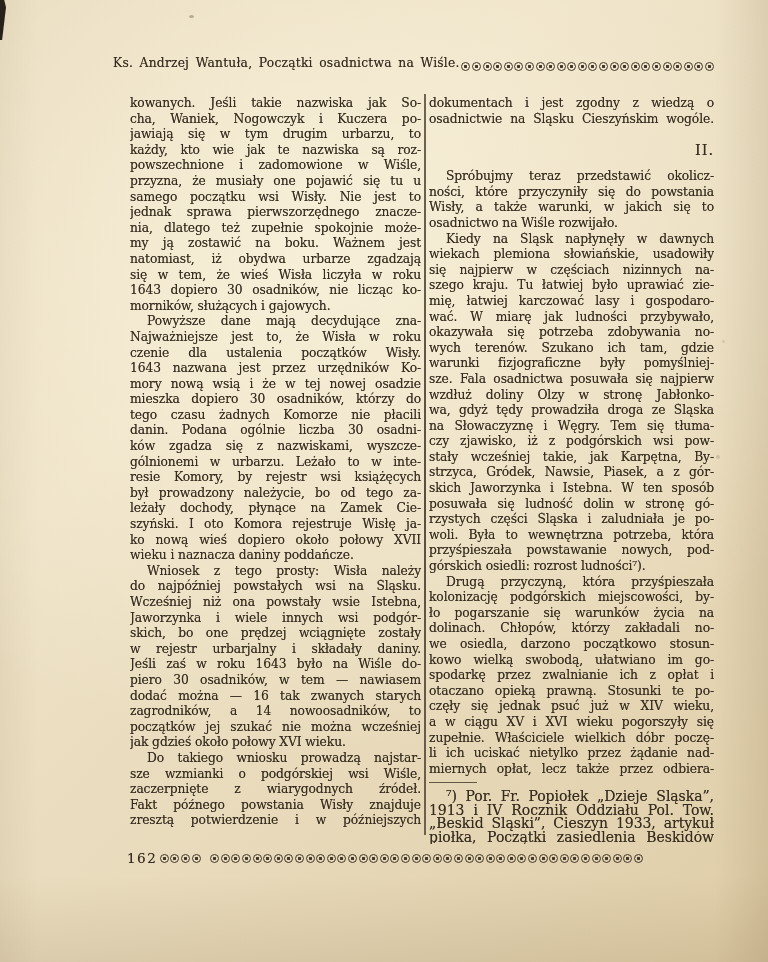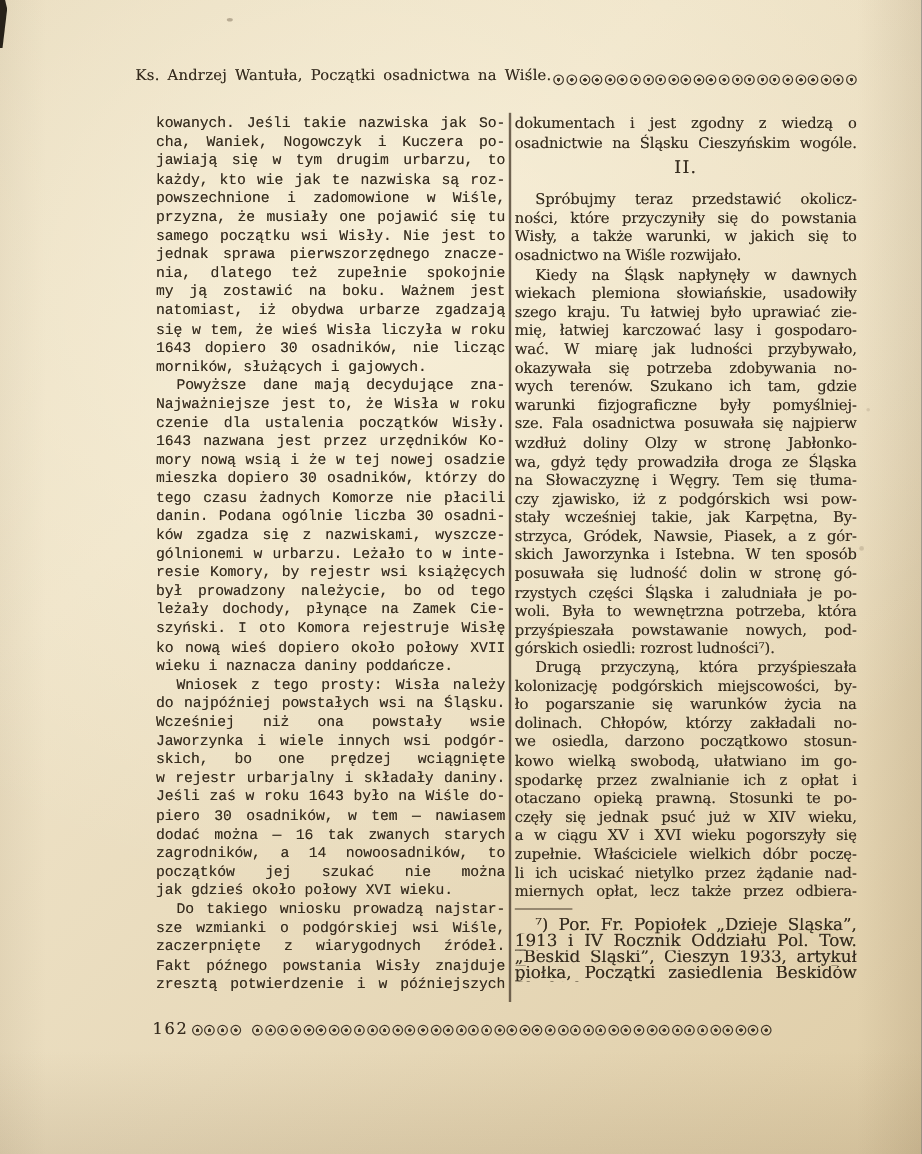--- a/index.html
+++ b/index.html
@@ -52,37 +52,37 @@
   }
   .chain-gap{display:inline-block;width:8px;flex:none;}
 
   .divider{
     position:absolute;left:424px;top:94px;width:1.5px;height:741px;
     background:linear-gradient(#5a4c3b,#3e3426 55%,#5a4c3b);
     opacity:.85;
   }
 
   .col{position:absolute;top:96px;text-shadow:0 0 .5px rgba(53,43,30,.55);}
-  .col-left{left:130px;width:291px;font-family:Liberation Mono, monospace;}
+  .col-left{left:130px;width:291px;}
   .col-right{left:429px;width:285px;}
 
   .line{
     height:15.6px;line-height:15.6px;font-size:12.3px;
     letter-spacing:-.1px;
     text-align:justify;text-justify:inter-word;text-align-last:left;
     overflow:hidden;white-space:normal;
   }
   .line.jl{text-align-last:justify;}
   .line.indent{text-indent:17px;}
   .line.fn{height:13.4px;line-height:13.4px;font-size:14px;letter-spacing:-.05px;}
 
   .section-heading{
-    text-align:center;font-size:14.5px;letter-spacing:1px;
+    text-align:right;font-size:14.5px;letter-spacing:1px;
     height:18px;line-height:18px;
-    margin-top:4px;margin-bottom:10px;
+    margin-top:14px;margin-bottom:10px;
   }
   .footnote-rule{
     width:48px;height:0;border-top:1.5px solid var(--rule);
     margin:5px 0 7px 0;opacity:.85;
   }
 
   .page-footer{
     position:absolute;left:127px;top:850px;width:587px;
     display:flex;align-items:center;
   }
@@ -185,20 +185,21 @@
   <div class="col col-right">
       <div class="line jl">dokumentach i jest zgodny z wiedzą o</div>
       <div class="line jl">osadnictwie na Śląsku Cieszyńskim wogóle.</div>
       <div class="section-heading">II.</div>
       <div class="line indent jl">Spróbujmy teraz przedstawić okolicz-</div>
       <div class="line jl">ności, które przyczyniły się do powstania</div>
       <div class="line jl">Wisły, a także warunki, w jakich się to</div>
       <div class="line">osadnictwo na Wiśle rozwijało.</div>
       <div class="line indent jl">Kiedy na Śląsk napłynęły w dawnych</div>
       <div class="line jl">wiekach plemiona słowiańskie, usadowiły</div>
+      <div class="line jl">się najpierw w częściach nizinnych na-</div>
       <div class="line jl">szego kraju. Tu łatwiej było uprawiać zie-</div>
       <div class="line jl">mię, łatwiej karczować lasy i gospodaro-</div>
       <div class="line jl">wać. W miarę jak ludności przybywało,</div>
       <div class="line jl">okazywała się potrzeba zdobywania no-</div>
       <div class="line jl">wych terenów. Szukano ich tam, gdzie</div>
       <div class="line jl">warunki fizjograficzne były pomyślniej-</div>
       <div class="line jl">sze. Fala osadnictwa posuwała się najpierw</div>
       <div class="line jl">wzdłuż doliny Olzy w stronę Jabłonko-</div>
       <div class="line jl">wa, gdyż tędy prowadziła droga ze Śląska</div>
       <div class="line jl">na Słowaczyznę i Węgry. Tem się tłuma-</div>

